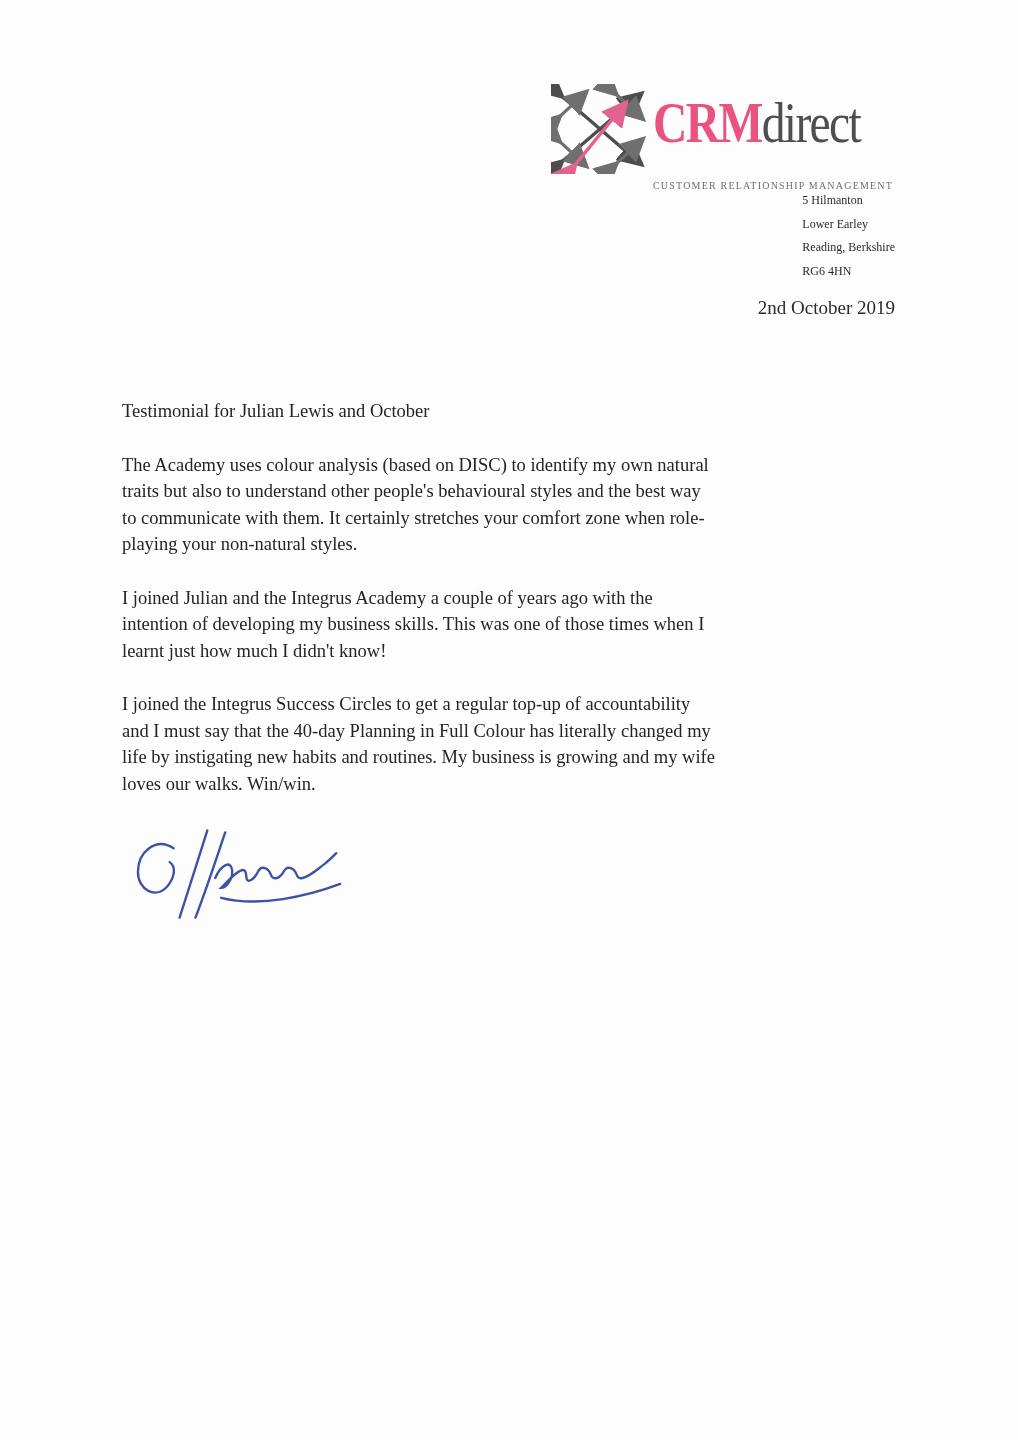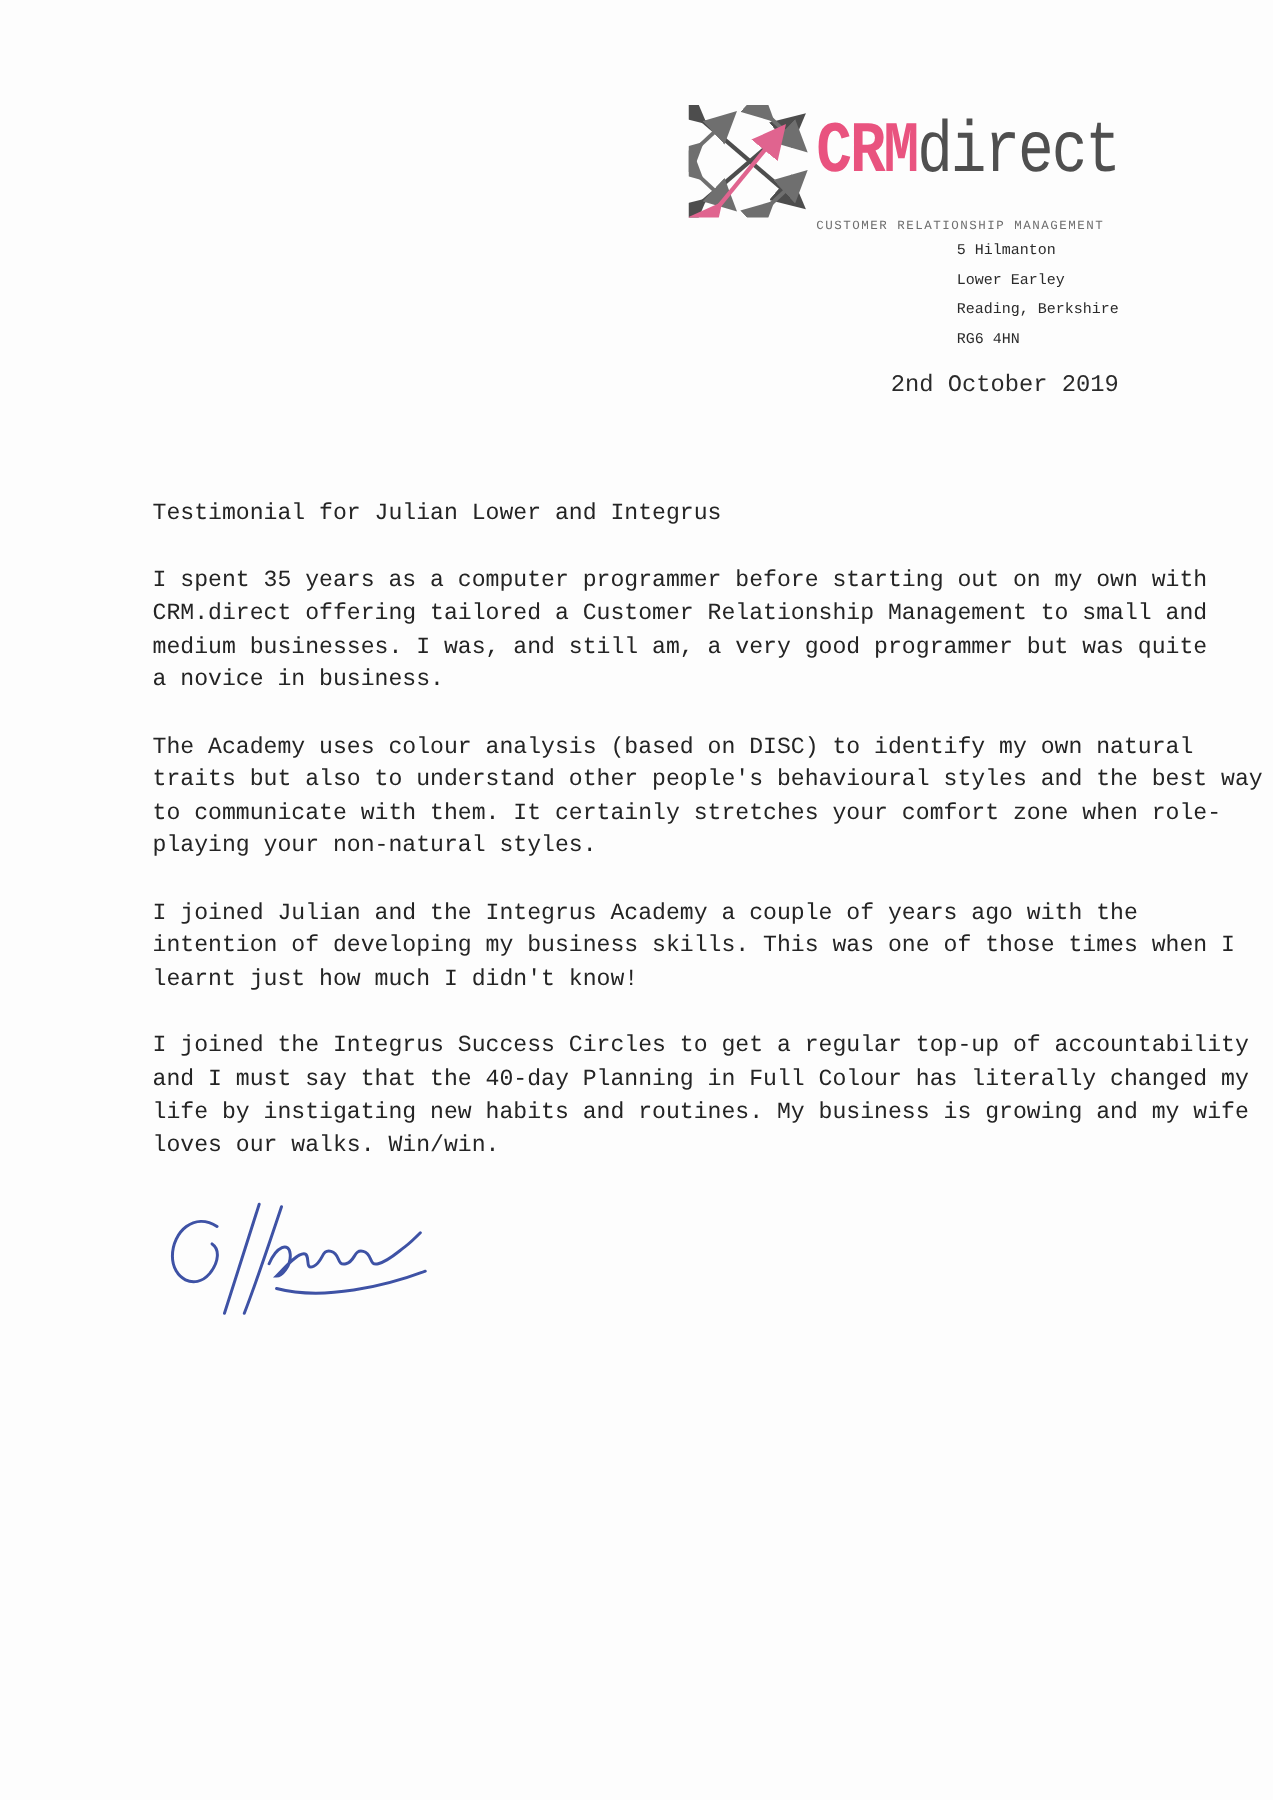--- a/index.html
+++ b/index.html
@@ -5,21 +5,21 @@
   html, body {
     margin: 0;
     padding: 0;
     background: #ffffff;
   }
   .page {
     position: relative;
     width: 1018px;
     height: 1440px;
     background: #fdfdfd;
-    font-family: Liberation Mono, monospace;
+    font-family: Liberation Serif, serif;
     color: #262626;
     overflow: hidden;
   }
 
   
   .letterhead {
     position: absolute;
     top: 84px;
     left: 551px;
     display: flex;
@@ -144,25 +144,21 @@
   </div>
 
   <div class="address">5 Hilmanton
 Lower Earley
 Reading, Berkshire
 RG6 4HN</div>
 
   <div class="date">2nd October 2019</div>
 
   <div class="body-text">
-    <p>Testimonial for Julian Lower and Integrus</p>
-    <p>I spent 35 years as a computer programmer before starting out on my own with
-CRM.direct offering tailored a Customer Relationship Management to small and
-medium businesses. I was, and still am, a very good programmer but was quite
-a novice in business.</p>
+    <p>Testimonial for Julian Lewis and October</p>
     <p>The Academy uses colour analysis (based on DISC) to identify my own natural
 traits but also to understand other people's behavioural styles and the best way
 to communicate with them. It certainly stretches your comfort zone when role-
 playing your non-natural styles.</p>
     <p>I joined Julian and the Integrus Academy a couple of years ago with the
 intention of developing my business skills. This was one of those times when I
 learnt just how much I didn't know!</p>
     <p>I joined the Integrus Success Circles to get a regular top-up of accountability
 and I must say that the 40-day Planning in Full Colour has literally changed my
 life by instigating new habits and routines. My business is growing and my wife

